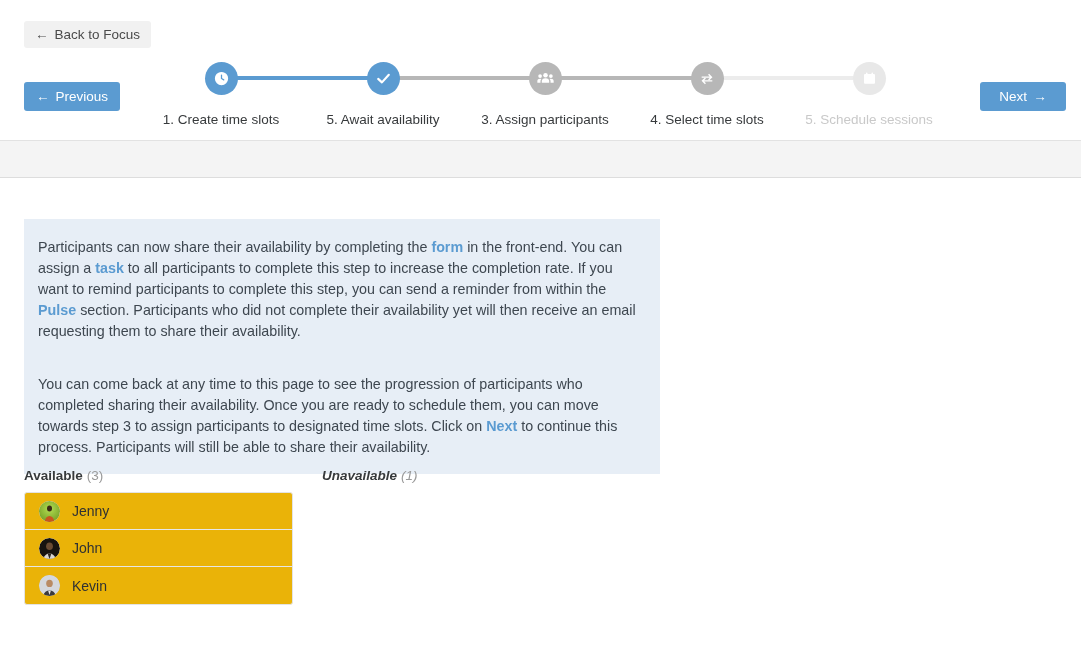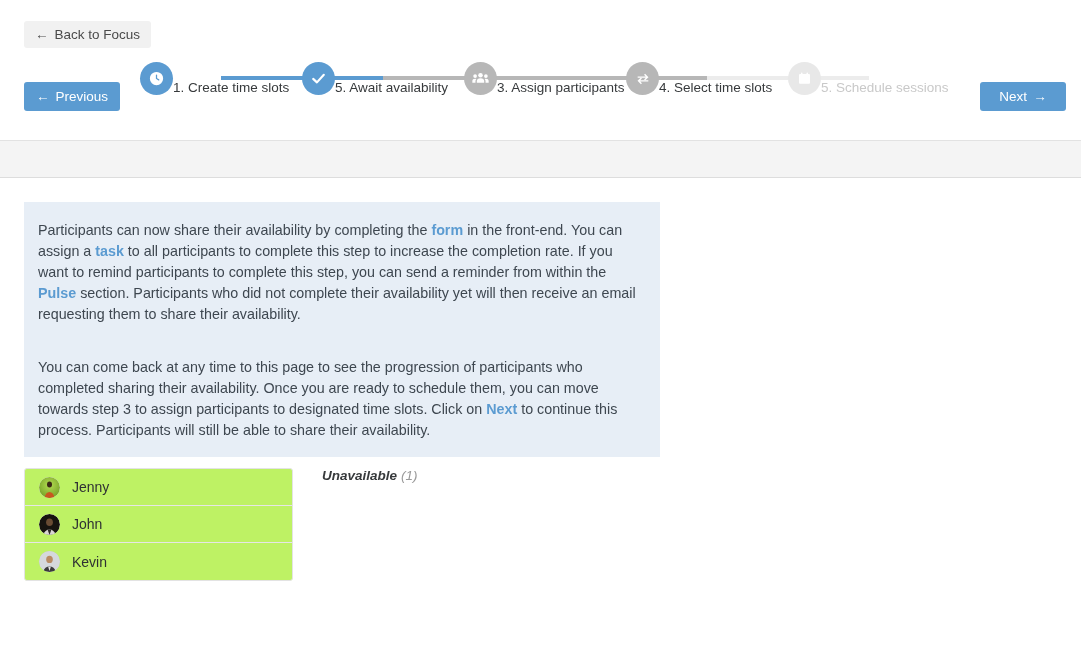--- a/index.html
+++ b/index.html
@@ -46,21 +46,21 @@
   }
 
   
   .stepper {
     position: absolute; left: 140px; top: 62px;
     width: 808px; height: 70px;
   }
   .step {
     position: absolute; top: 0;
     width: 162px; margin-left: -81px;
-    display: flex; flex-direction: row; align-items: center;
+    display: flex; flex-direction: column; align-items: center;
   }
   .step-circle {
     width: 33px; height: 33px; border-radius: 50%;
     background: #b7b7b7;
     display: flex; align-items: center; justify-content: center;
     position: relative; z-index: 3;
   }
   .step.done .step-circle, .step.active .step-circle { background: #5b9bd1; }
   .step.faded .step-circle { background: #e8e8e8; }
   .step-circle svg { display: block; }
@@ -84,21 +84,21 @@
     width: 1081px; height: 38px;
     background: #f4f4f4;
     border-top: 1px solid #e2e2e2;
     border-bottom: 1px solid #dddddd;
   }
 
   
   .content { position: absolute; left: 0; top: 179px; width: 1081px; }
 
   .info-panel {
-    position: absolute; left: 24px; top: 23px;
+    position: absolute; left: 24px; top: 40px;
     width: 636px;
     background: #e7eef6;
     padding: 18px 22px 16px 14px;
   }
   .info-panel p {
     margin: 0;
     font-size: 14.3px;
     line-height: 21px;
     color: #3e4750;
   }
@@ -112,21 +112,21 @@
   .col-unavailable { left: 298px; width: 269px; font-style: italic; }
 
   .col-head {
     font-size: 13.5px; font-weight: bold; color: #373a3c;
     margin-bottom: 9px; white-space: nowrap;
   }
   .col-head .count { font-weight: normal; color: #9a9a9a; margin-left: 4px; }
 
   .list {
     border: 1px solid #e3e3e3; border-radius: 3px;
-    background: #bef264; overflow: hidden;
+    background: #eab308; overflow: hidden;
   }
   .list-item {
     height: 37px; display: flex; align-items: center;
     padding: 0 14px; gap: 12px;
     border-bottom: 1px solid #e6e6e6;
     font-size: 14px; color: #2f3133;
     cursor: pointer;
   }
   .list-item:last-child { border-bottom: none; }
   .avatar {
@@ -236,20 +236,23 @@
 <div class="content">
 
   <div class="info-panel">
     <p><span>Participants can now share their availability by completing the </span><a href="#">form</a><span> in the front-end. You can assign a </span><a href="#">task</a><span> to all participants to complete this step to increase the completion rate. If you want to remind participants to complete this step, you can send a reminder from within the </span><a href="#">Pulse</a><span> section. Participants who did not complete their availability yet will then receive an email requesting them to share their availability.</span></p>
     <p><span>You can come back at any time to this page to see the progression of participants who completed sharing their availability. Once you are ready to schedule them, you can move towards step 3 to assign participants to designated time slots. Click on </span><a href="#">Next</a><span> to continue this process. Participants will still be able to share their availability.</span></p>
   </div>
 
   <div class="lists">
 
     <div class="col col-available">
+      <div class="col-head">
+        <span>Available</span><span class="count">(3)</span>
+      </div>
       <div class="list">
 
         <div class="list-item">
           <span class="avatar">
             <svg width="21" height="21" viewBox="0 0 21 21">
               <defs>
                   <radialGradient id="gj" cx="50%" cy="38%" r="70%">
                 <stop offset="0%" stop-color="#b4dd52"></stop>
                     <stop offset="100%" stop-color="#6f9b22"></stop>
               </radialGradient>

